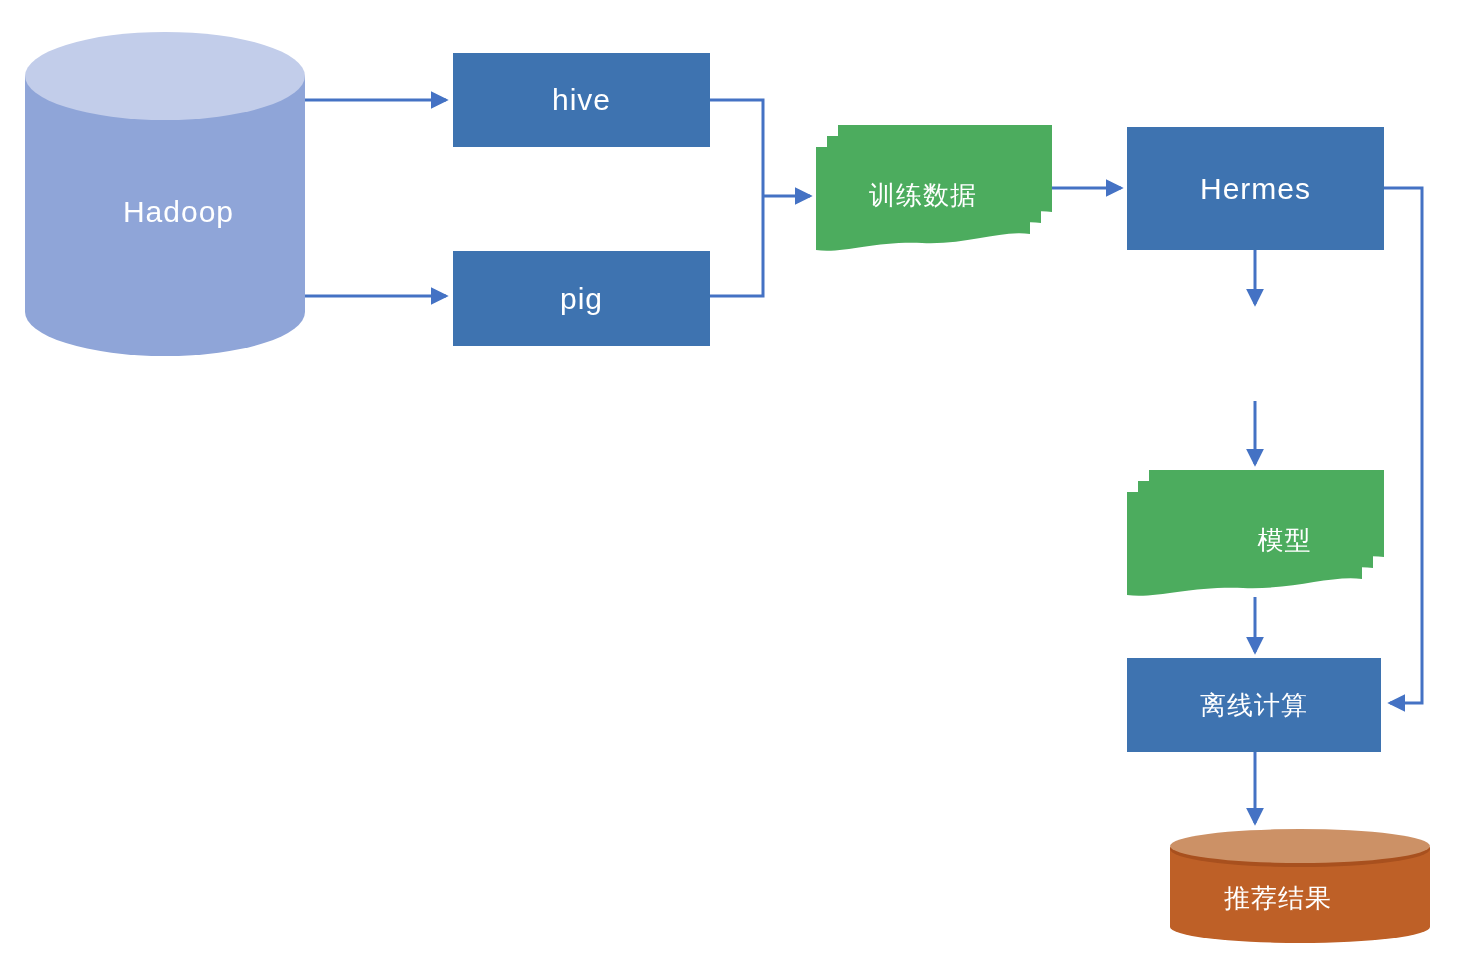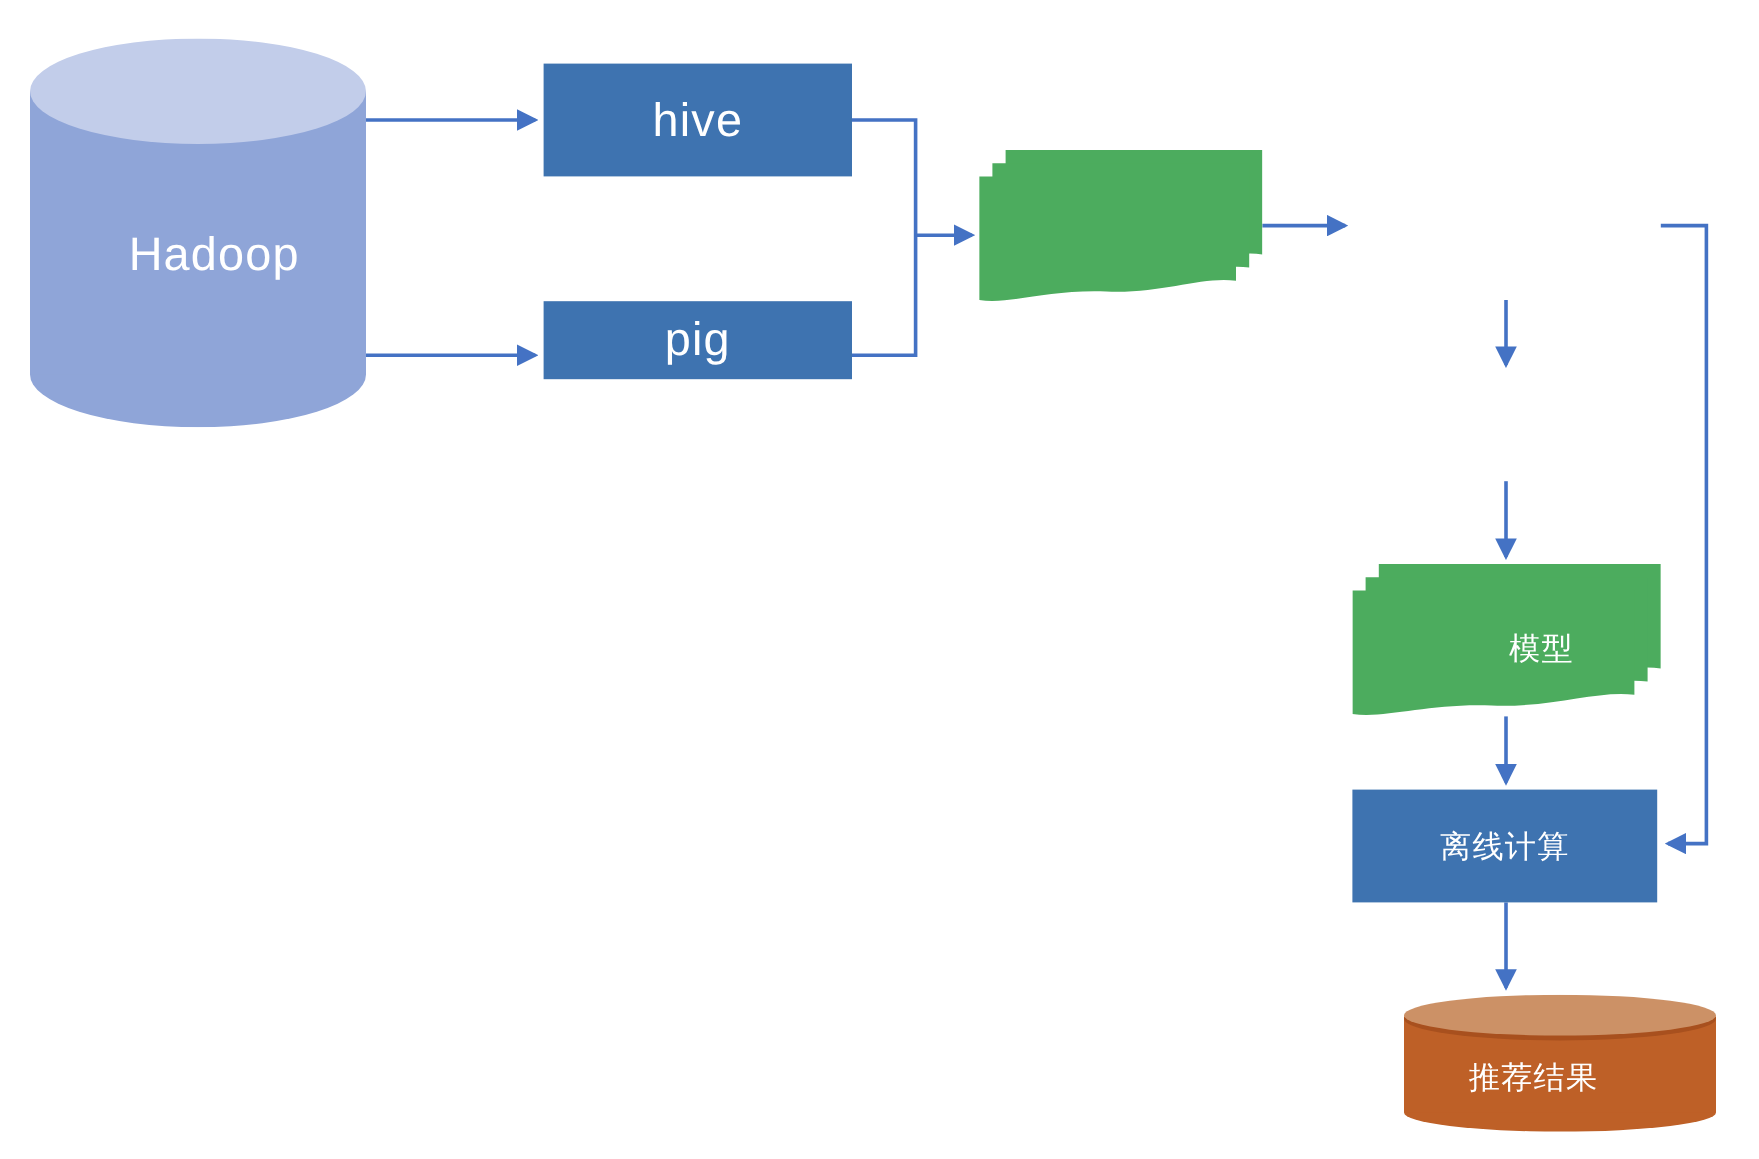--- a/index.html
+++ b/index.html
@@ -7,21 +7,21 @@
     position:relative;width:1466px;height:966px;background:#fff;overflow:hidden;
     font-family:"Liberation Sans","DejaVu Sans",sans-serif;
   }
   .node{position:absolute;}
   .rect-node{
     background:var(--box-blue);
     display:flex;align-items:center;justify-content:center;
   }
   .node-label{
     color:var(--label-text);
-    font-size:39px;line-height:1;font-weight:400;letter-spacing:1px;
+    font-size:30px;line-height:1;font-weight:400;letter-spacing:1px;
     text-align:center;user-select:none;
   }
   .zh{font-size:26px;}
   .shape-label{
     position:absolute;display:flex;align-items:center;justify-content:center;
   }
   svg{display:block;}
   #connector-layer{position:absolute;left:0;top:0;pointer-events:none;}
   .edge{fill:none;stroke:var(--connector-blue);stroke-width:3px;}
 </style>
@@ -56,34 +56,40 @@
     </svg>
     <div class="shape-label" style="left:0;top:36px;right:0;bottom:0;margin-left:27px;">
       <span class="node-label">Hadoop</span>
     </div>
   </div>
 
   <div class="node rect-node" style="left:453px;top:53px;width:257px;height:94px;">
     <span class="node-label">hive</span>
   </div>
 
-  <div class="node rect-node" style="left:453px;top:251px;width:257px;height:65px;">
+  <div class="node rect-node" style="left:453px;top:251px;width:257px;height:95px;">
     <span class="node-label">pig</span>
   </div>
 
   <div class="node" style="left:816px;top:125px;width:236px;height:127px;">
     <svg width="236" height="127" viewBox="0 0 236 127">
       <g style="fill:var(--doc-green)">
         <path transform="translate(22,0)" d="M0,0 H214 V87 C186,83 152,98 106,96 C58,94 26,107 0,103 Z"></path>
         <path transform="translate(11,11)" d="M0,0 H214 V87 C186,83 152,98 106,96 C58,94 26,107 0,103 Z"></path>
         <path transform="translate(0,22)" d="M0,0 H214 V87 C186,83 152,98 106,96 C58,94 26,107 0,103 Z"></path>
       </g>
     </svg>
+    <div class="shape-label" style="left:0;top:22px;width:214px;bottom:10px;">
+      <span class="node-label zh">训练数据</span>
+    </div>
   </div>
 
+  <div class="node rect-node" style="left:1127px;top:127px;width:257px;height:123px;">
+    <span class="node-label">Hermes</span>
+  </div>
 
 
   <div class="node" style="left:1127px;top:470px;width:257px;height:127px;">
     <svg width="257" height="127" viewBox="0 0 257 127">
       <g style="fill:var(--doc-green)">
         <path transform="translate(22,0)" d="M0,0 H235 V87 C204,83 167,98 116,96 C63,94 28,107 0,103 Z"></path>
         <path transform="translate(11,11)" d="M0,0 H235 V87 C204,83 167,98 116,96 C63,94 28,107 0,103 Z"></path>
         <path transform="translate(0,22)" d="M0,0 H235 V87 C204,83 167,98 116,96 C63,94 28,107 0,103 Z"></path>
       </g>
     </svg>

